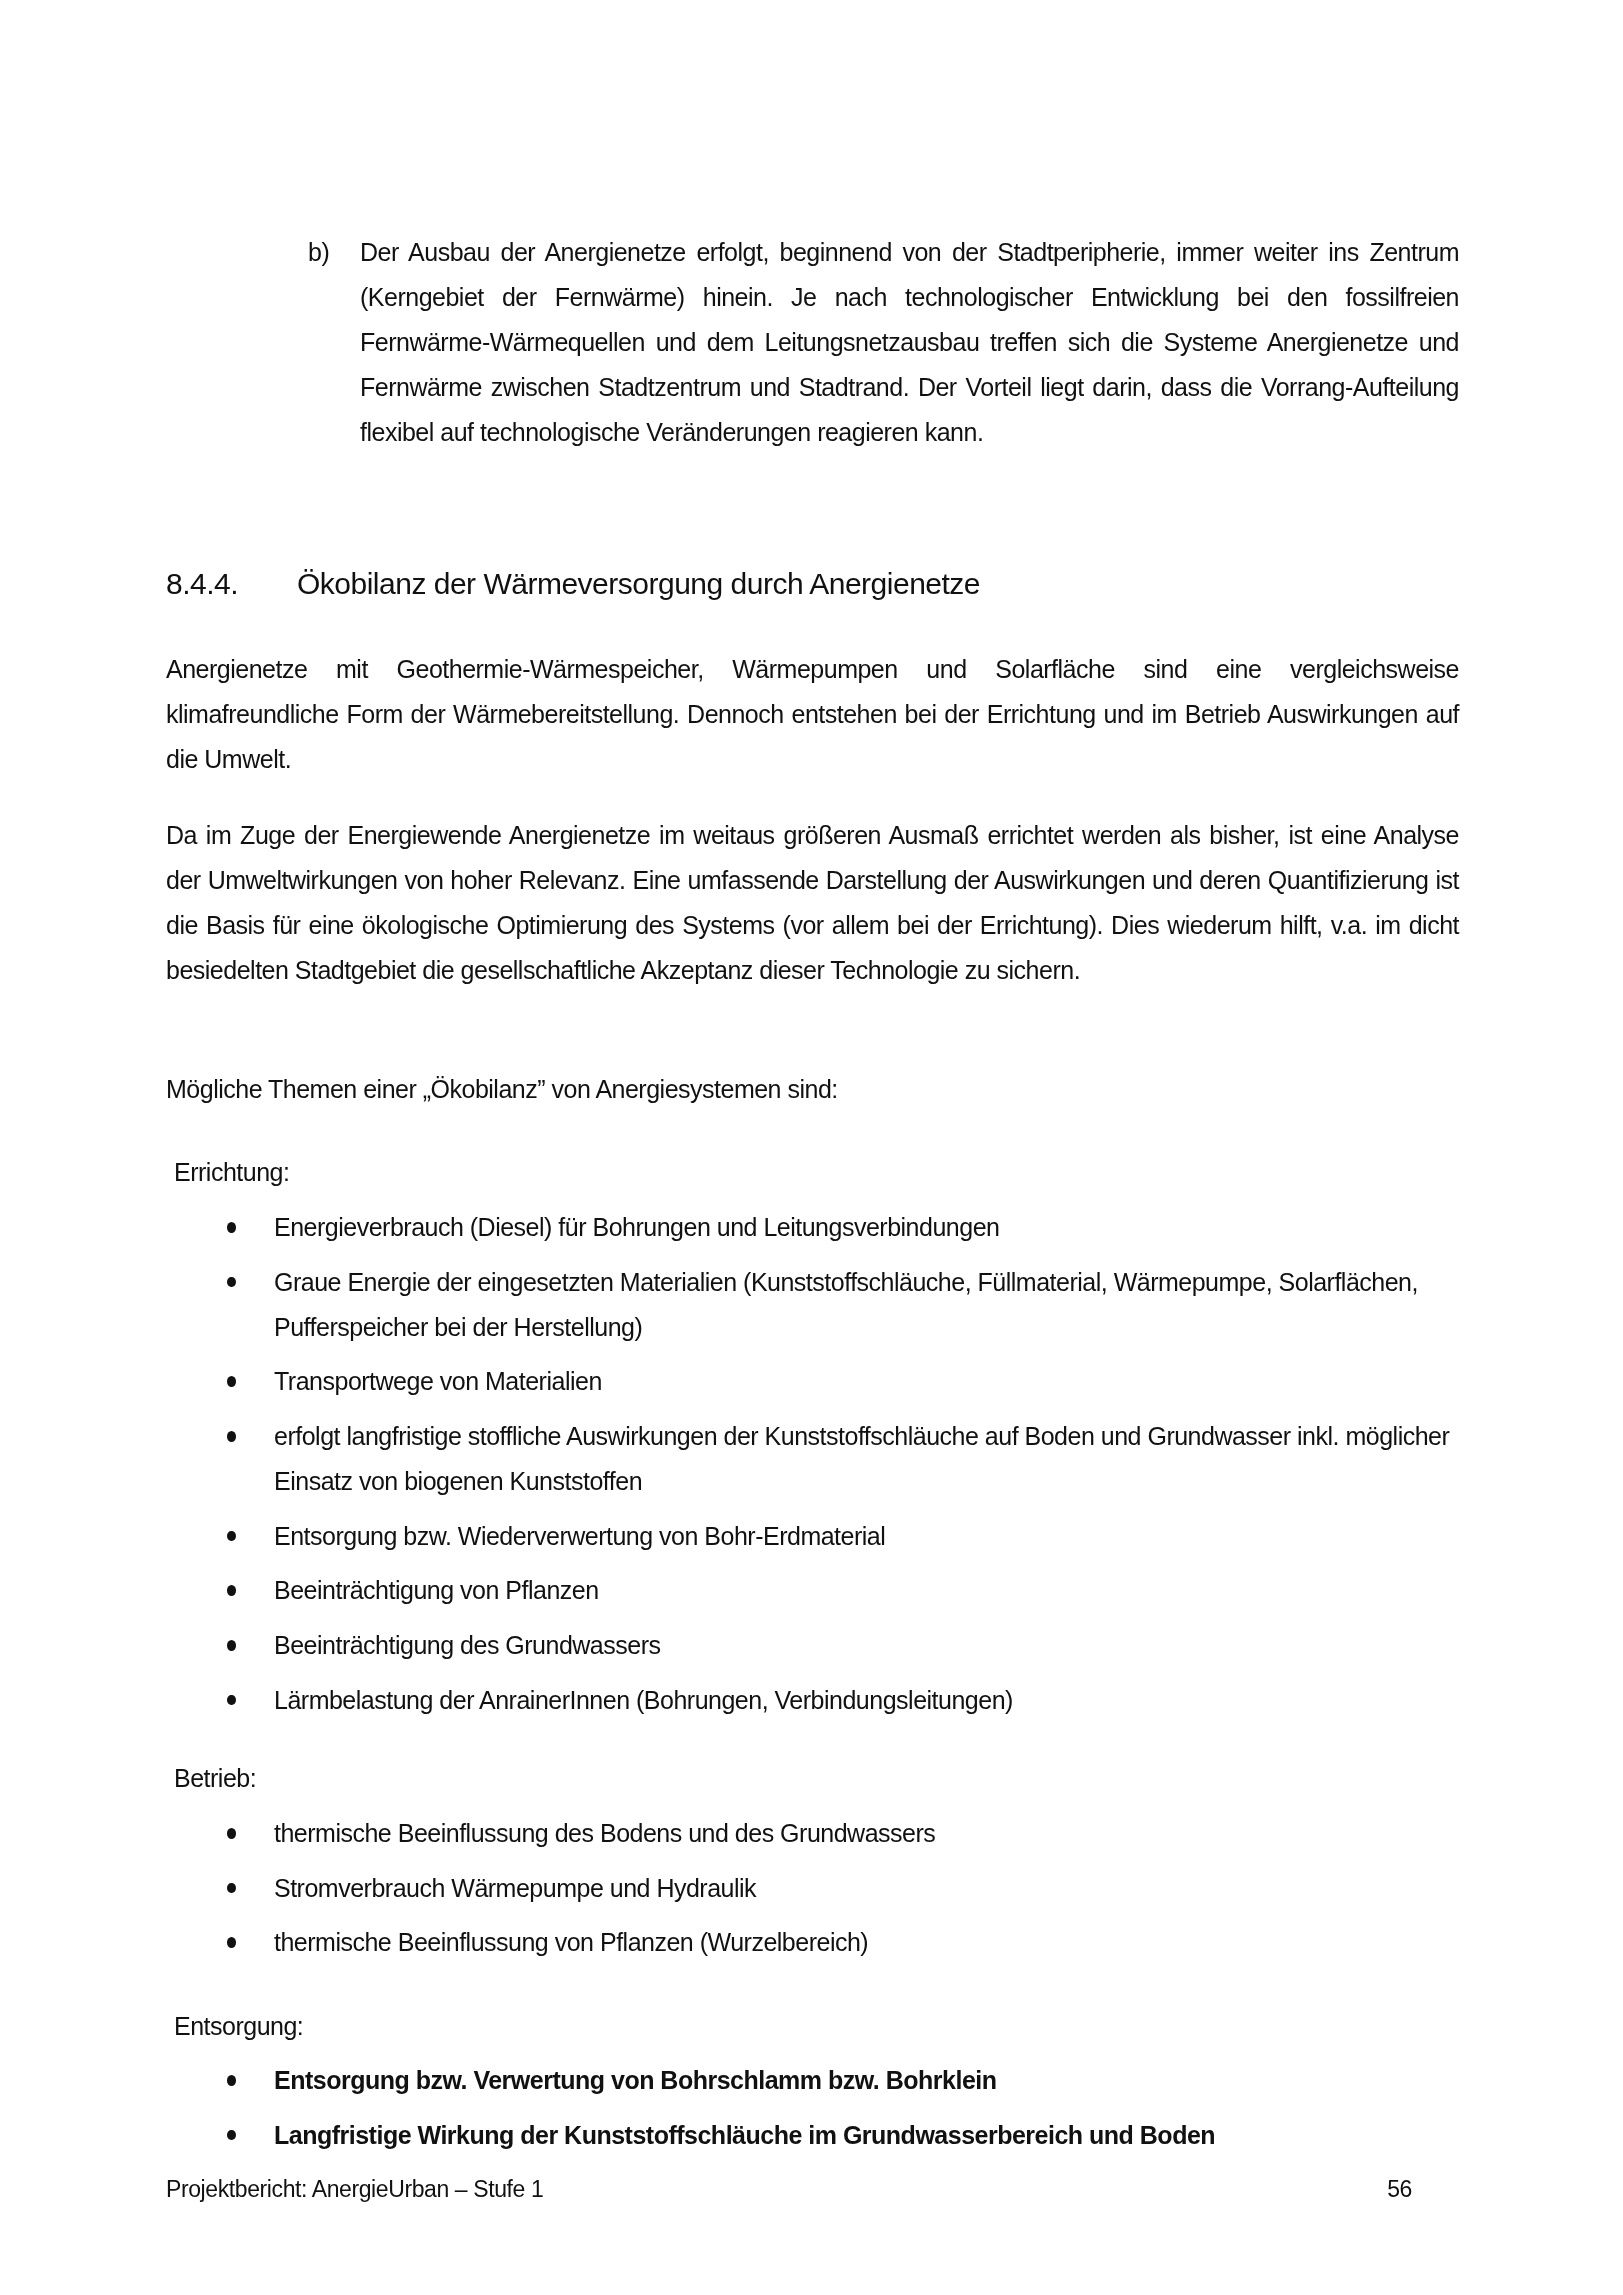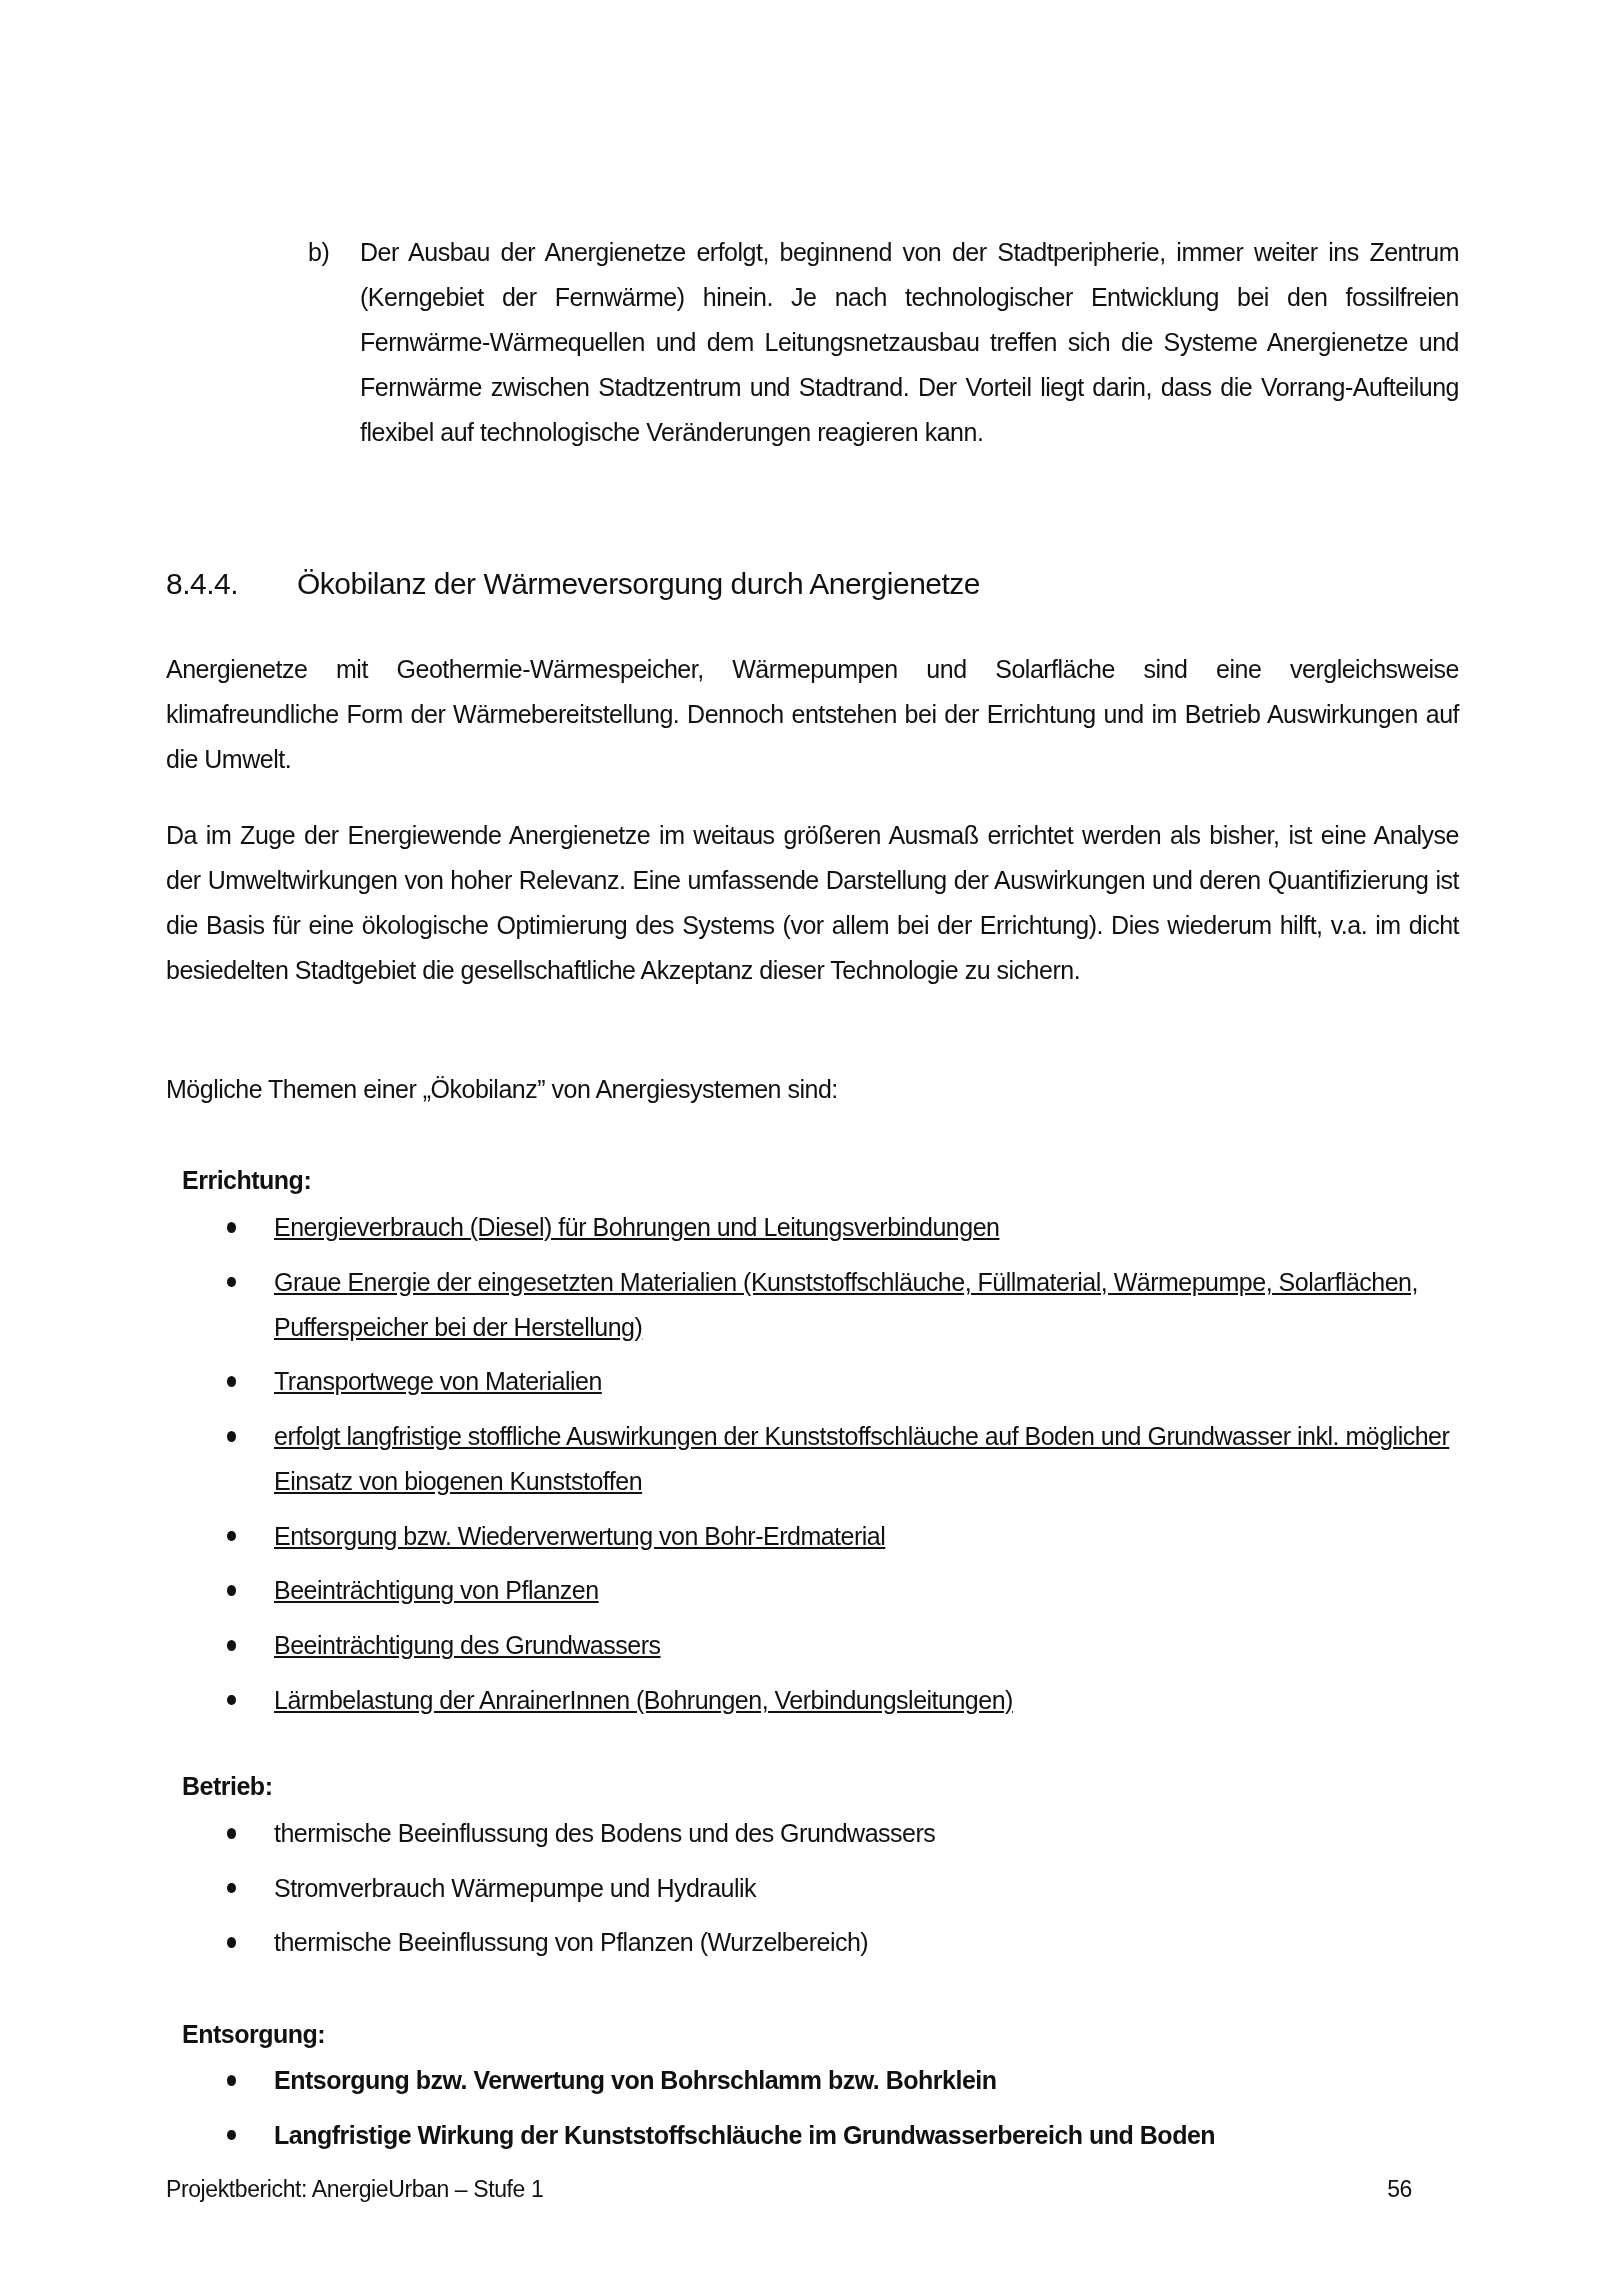--- a/index.html
+++ b/index.html
@@ -10,29 +10,29 @@
   .item-b { position: absolute; left: 308px; top: 230px; width: 1151px; }
   .item-b .marker { position: absolute; left: 0; top: 0; }
   .item-b .content { margin-left: 52px; text-align: justify; }
   h2.section { position: absolute; left: 166px; top: 563px; margin: 0;
                font-size: 30px; font-weight: normal; letter-spacing: -0.5px; line-height: 41px; }
   h2.section .num { display: inline-block; width: 131px; }
   .para { position: absolute; left: 166px; width: 1293px; margin: 0; text-align: justify; }
   .p1 { top: 647px; }
   .p2 { top: 813px; }
   .p3 { top: 1067px; }
-  .subhead { position: absolute; left: 166px; margin: 16px; font-weight: bold; font-size: 25px; line-height: 45px; letter-spacing: -0.5px; }
+  .subhead { position: absolute; left: 166px; margin: 8px; font-weight: normal; font-size: 25px; line-height: 45px; letter-spacing: -0.5px; }
   .sh1 { top: 1142px; }
   .sh2 { top: 1748px; }
   .sh3 { top: 1996px; }
   ul.bullets { position: absolute; left: 166px; width: 1293px; margin: 0; padding: 0; list-style: none; }
   ul.bullets li { position: relative; padding-left: 108px; margin-bottom: 9.7px; }
   ul.bullets li .dot { position: absolute; left: 61px; top: 17px; width: 9px; height: 10.6px;
                        border-radius: 50%; background: #111111; }
-  .b1 { top: 1205px; text-decoration: underline; }
+  .b1 { top: 1205px; }
   .b2 { top: 1811px; }
   .b3 { top: 2058px; font-weight: bold; }
   .footer { position: absolute; left: 166px; top: 2173px; width: 1246px; font-size: 23px;
             line-height: 32px; letter-spacing: -0.4px; display: flex; justify-content: space-between; }
 </style>
 </head>
 <body>
 
 <div class="page">
 

